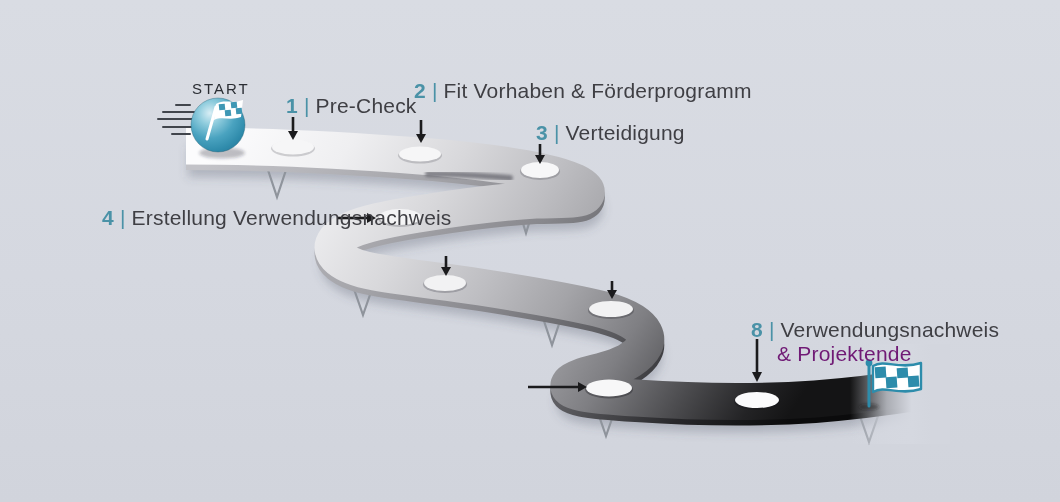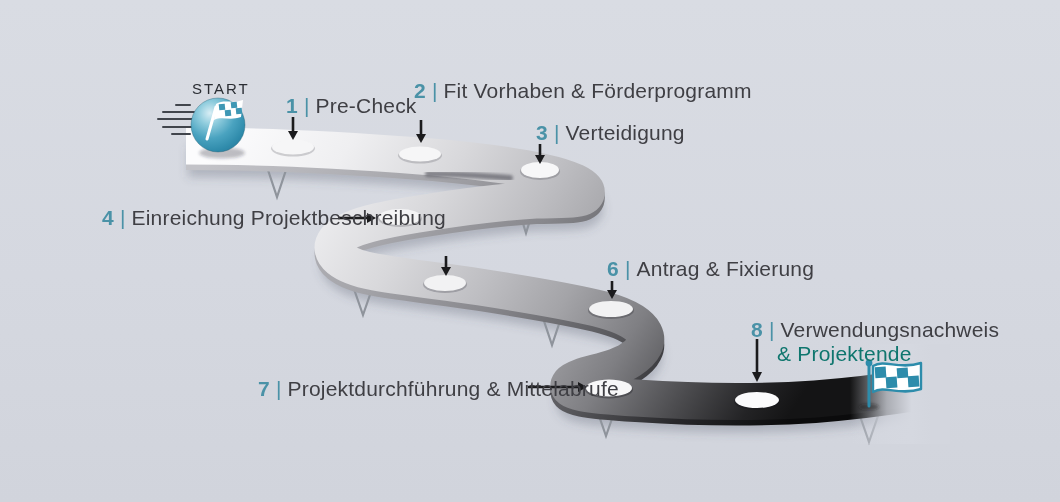--- a/index.html
+++ b/index.html
@@ -14,21 +14,21 @@
     position:absolute;left:192px;top:80px;
     font-size:15px;letter-spacing:2px;color:#2a2d33;font-weight:400;
   }
   .step{
     position:absolute;white-space:nowrap;
     font-size:21px;color:#3f3f44;letter-spacing:0.2px;
   }
   .step .num{color:#4a92a7;font-weight:700;}
   .step .sep{color:#4a92a7;font-weight:400;padding:0 6px;}
   .step .txt{color:#3f3f44;}
-  .step .txt2{margin-left:26px;color:#0f766e;}
+  .step .txt2{margin-left:26px;color:#701a75;}
 </style>
 </head>
 <body>
 
 <div class="stage">
 
   <svg width="1060" height="502" viewBox="0 0 1060 502">
     <defs>
       <linearGradient id="roadGrad" gradientUnits="userSpaceOnUse" x1="250" y1="90" x2="780" y2="430">
         <stop offset="0" stop-color="#fcfcfd"></stop>
@@ -205,31 +205,25 @@
 
   <div class="step" style="left:414px;top:79px">
     <span class="num">2</span><span class="sep">|</span><span class="txt">Fit Vorhaben &amp; Förderprogramm</span>
   </div>
 
   <div class="step" style="left:536px;top:121px">
     <span class="num">3</span><span class="sep">|</span><span class="txt">Verteidigung</span>
   </div>
 
   <div class="step" style="left:102px;top:206px">
-    <span class="num">4</span><span class="sep">|</span><span class="txt">Einreichung Projektbeschreibung</span>
-  </div>
-
-
-  <div class="step" style="left:607px;top:257px">
-    <span class="num">6</span><span class="sep">|</span><span class="txt">Antrag &amp; Fixierung</span>
-  </div>
-
-  <div class="step" style="left:258px;top:377px">
-    <span class="num">7</span><span class="sep">|</span><span class="txt">Projektdurchführung &amp; Mittelabrufe</span>
-  </div>
+    <span class="num">4</span><span class="sep">|</span><span class="txt">Erstellung Verwendungsnachweis</span>
+  </div>
+
+
+
 
   <div class="step" style="left:751px;top:318px">
     <div>
       <span class="num">8</span><span class="sep">|</span><span class="txt">Verwendungsnachweis</span>
     </div>
     <div class="txt2">&amp; Projektende</div>
   </div>
 
 </div>
 

